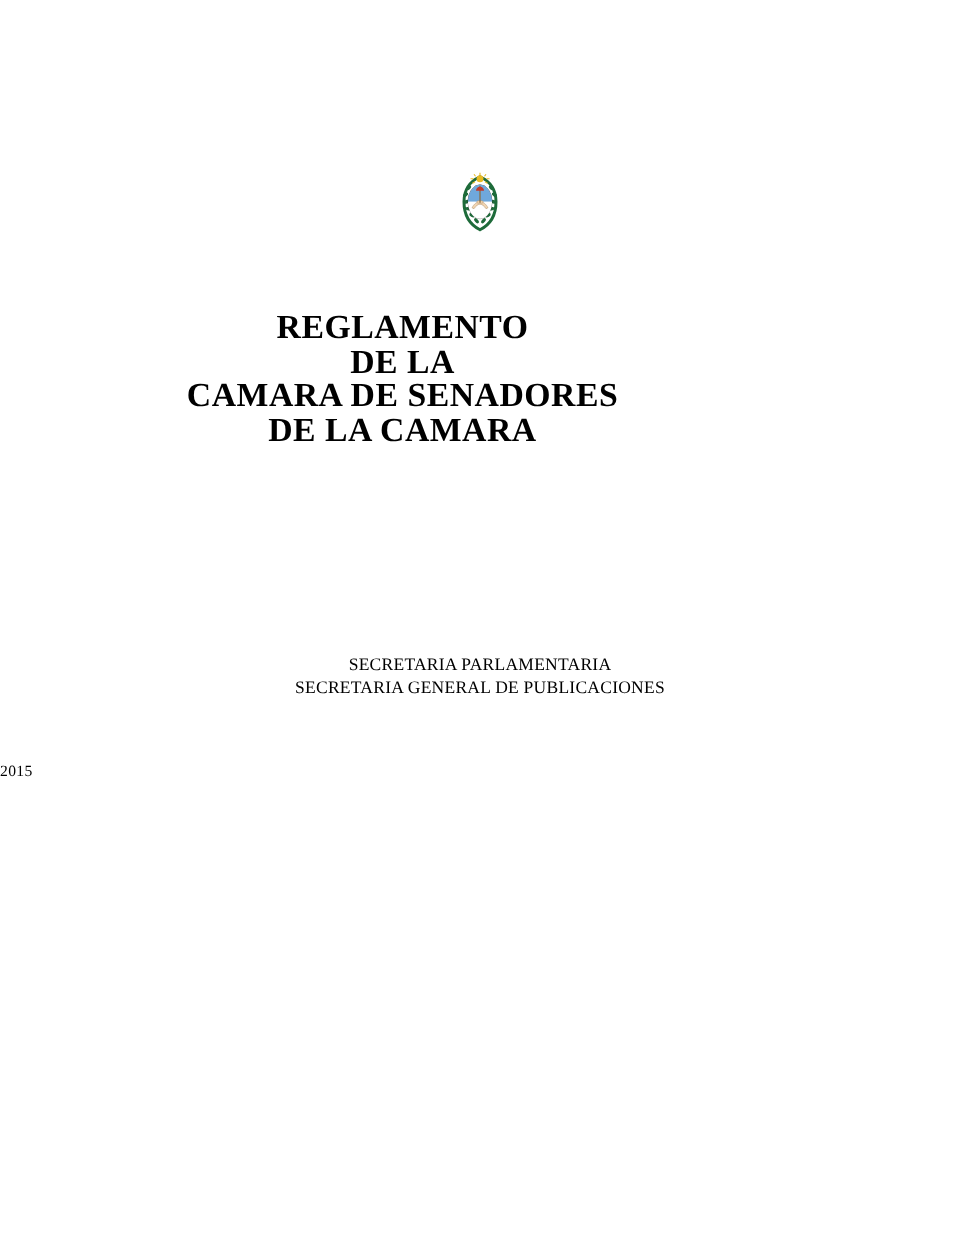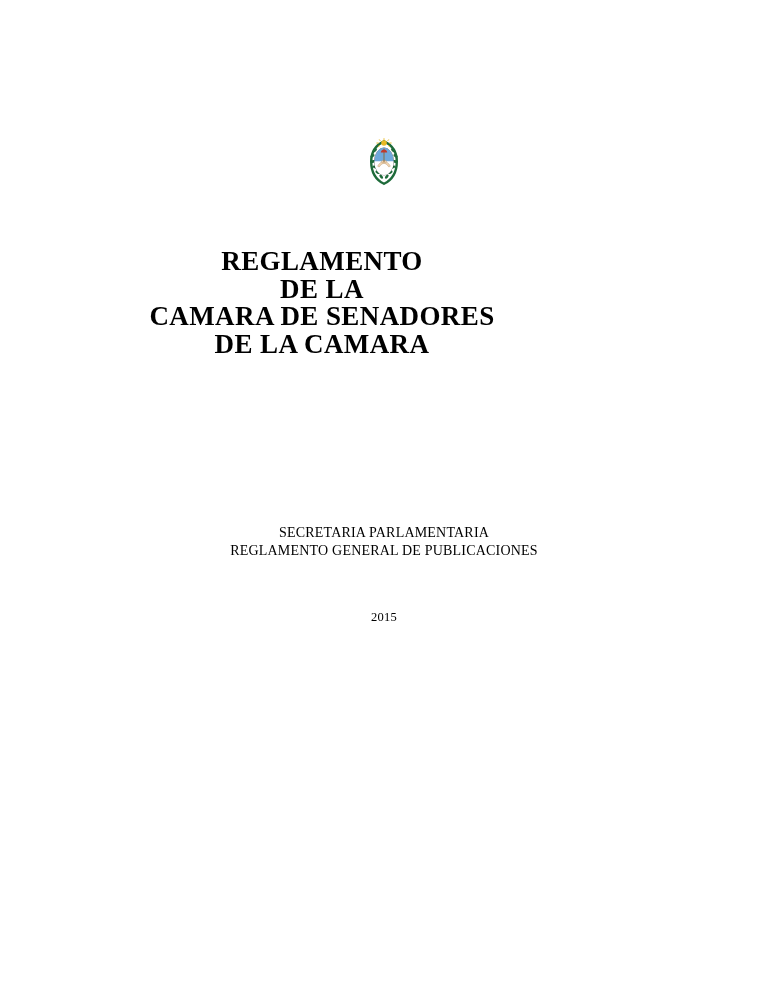--- a/index.html
+++ b/index.html
@@ -71,21 +71,20 @@
   .imprint .line {
     display: block;
   }
 
   
   .year {
     position: absolute;
     top: 610px;
     left: 0;
     width: 768px;
-    text-align: center;
     font-family: "Liberation Serif", serif;
     font-size: 12.5px;
     letter-spacing: 0.3px;
   }
 </style>
 </head>
 <body>
 
 <div class="page">
 
@@ -139,18 +138,18 @@
 
   <div class="title-block">
     <span class="line">REGLAMENTO</span>
     <span class="line">DE LA</span>
     <span class="line">CAMARA DE SENADORES</span>
     <span class="line">DE LA CAMARA</span>
   </div>
 
   <div class="imprint">
     <span class="line">SECRETARIA PARLAMENTARIA</span>
-    <span class="line">REGLAMENTO GENERAL DE PUBLICACIONES</span>
+    <span class="line">SECRETARIA GENERAL DE PUBLICACIONES</span>
   </div>
 
   <div class="year">2015</div>
 
 </div>
 
 </body></html>

